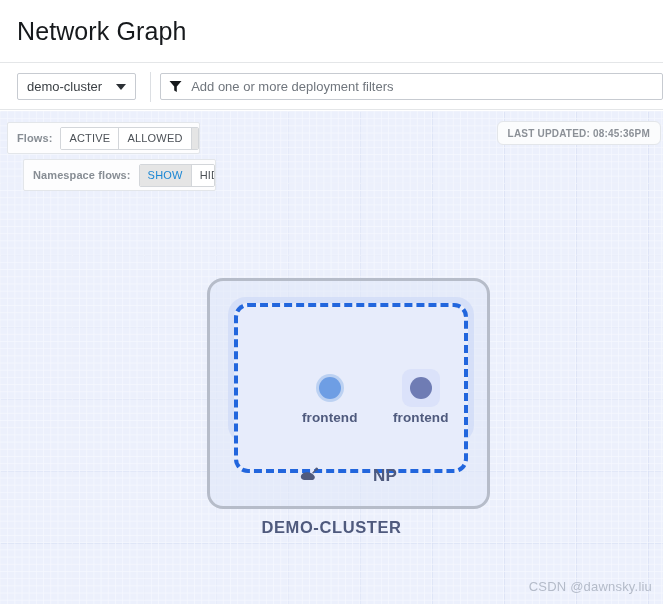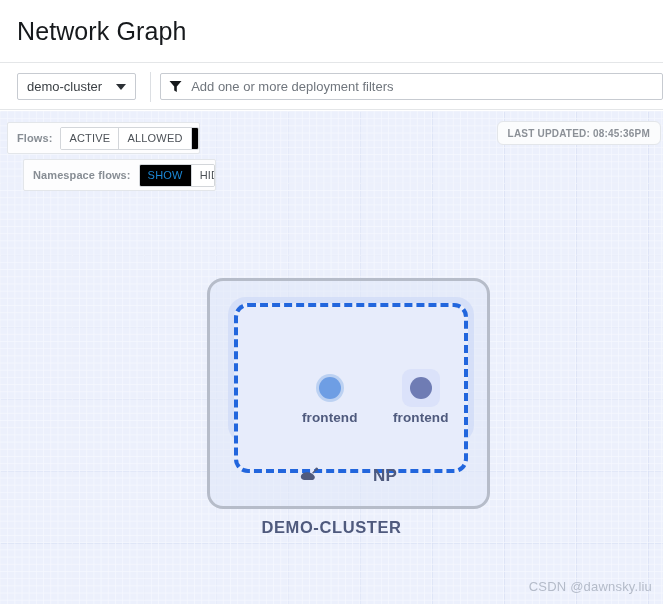--- a/index.html
+++ b/index.html
@@ -208,21 +208,21 @@
     height: 100%;
     display: flex;
     align-items: center;
     letter-spacing: 0.2px;
     cursor: pointer;
     font-family: "Liberation Sans", sans-serif;
     white-space: nowrap;
   }
   .tgl-btn:last-child { border-right: none; }
   .tgl-btn.active {
-    background: #000000;
+    background: #e5e5e5;
     color: #1c87d4;
   }
 
   .last-updated {
     position: absolute;
     right: 2px;
     top: 10px;
     height: 24px;
     background: #fbfcfd;
     border: 1px solid #e3e6ea;

